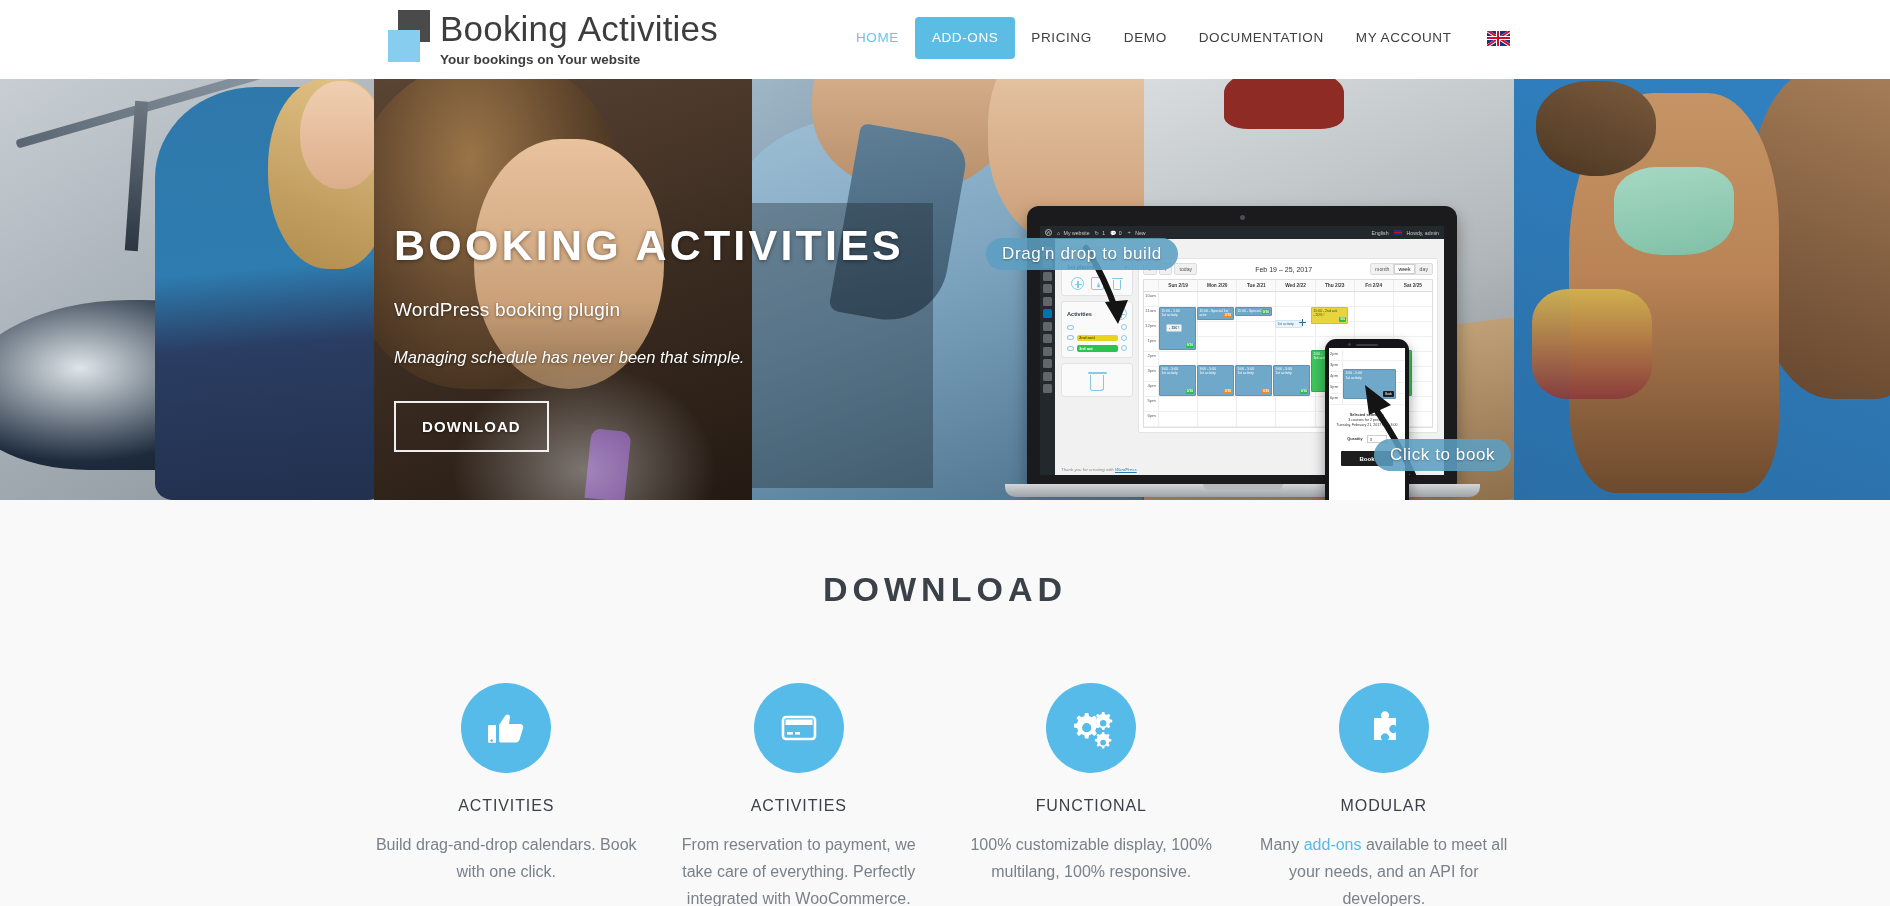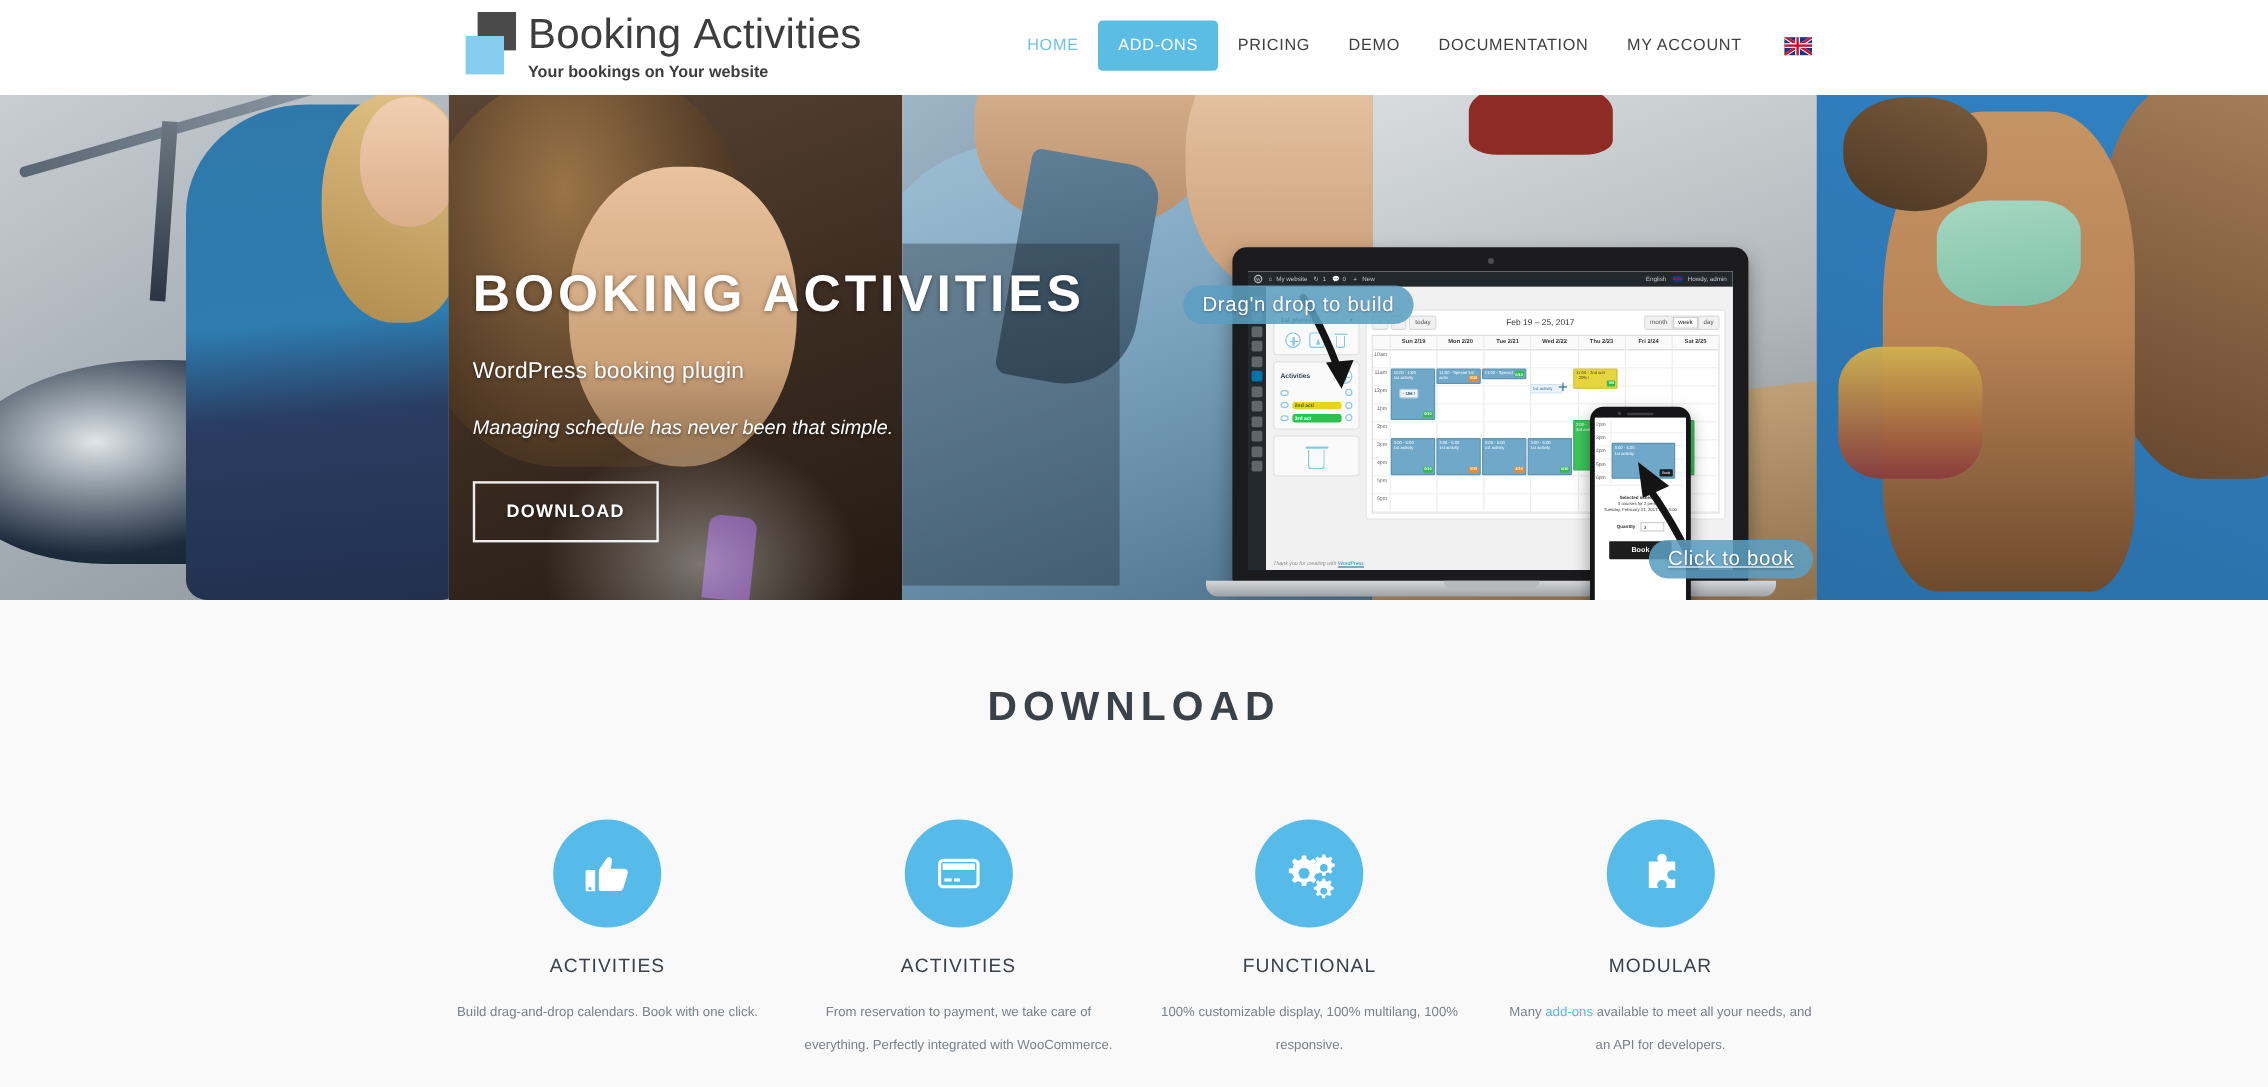--- a/index.html
+++ b/index.html
@@ -361,21 +361,21 @@
   
   .callout {
     position:absolute; z-index:20; color:#ffffff;
     background: rgba(92,158,194,.88);
     border-radius: 16px; padding: 6px 16px;
     font-size: 17px; letter-spacing: .6px;
     text-shadow: 0 1px 2px rgba(0,0,0,.35);
     white-space: nowrap;
   }
   .co1 { left: 986px; top: 159px; }
-  .co2 { left: 1374px; top: 371px; text-decoration: underline; }
+  .co2 { left: 1374px; top: 360px; }
 
   
   .features {
     position: absolute; top: 500px; left: 0;
     width: 1890px; height: 406px; background: #f9f9f9;
   }
   .feat-title {
     text-align: center; padding-top: 70px;
     font-size: 34px; font-weight: 700; color: #3b4148;
     letter-spacing: 5px;
@@ -387,21 +387,21 @@
   .feat-icon {
     width: 90px; height: 90px; border-radius: 50%;
     background: #56bbe8; margin: 0 auto;
     display: flex; align-items: center; justify-content: center;
   }
   .feat-name {
     margin-top: 24px; font-size: 16px; color: #3b4148;
     letter-spacing: .9px;
   }
   .feat-desc {
-    margin-top: 16px; font-size: 11px; color: #7a8189;
+    margin-top: 16px; font-size: 16px; color: #7a8189;
     line-height: 27px;
   }
   .feat-desc a { color: #56bbe8; text-decoration: none; }
 </style>
 </head>
 <body>
 
 <div class="header">
   <div class="logo-wrap">
     <div class="logo-mark">

